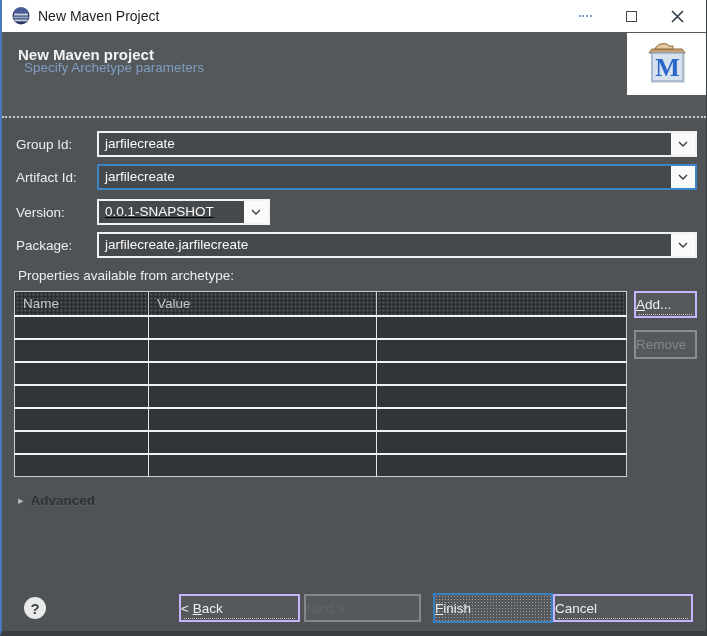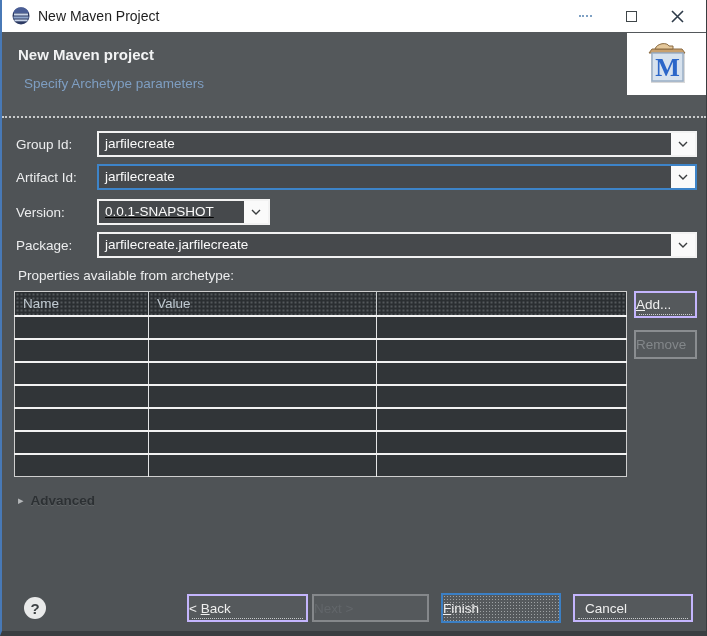--- a/index.html
+++ b/index.html
@@ -23,21 +23,21 @@
   .min-glyph { width:13px; height:3px; border-bottom:2px dotted #7FA1C4; margin-top:-2px; }
   .max-glyph { width:11px; height:11px; border:1.5px solid #3F4649; }
   .tb-btn.close { margin-right:6px; }
 
   
   .header {
     position:relative; height:86px; background:#54585B;
     border-bottom:2px dotted #C9CBCC;
   }
   .header-title { position:absolute; left:16px; top:14px; font-size:15px; font-weight:bold; color:#F2F3F4; }
-  .header-subtitle { position:absolute; left:22px; top:44px; font-size:13.5px; color:#7E9EC2; }
+  .header-subtitle { position:absolute; left:22px; top:28px; font-size:13.5px; color:#7E9EC2; }
   .logo-box {
     position:absolute; right:0; top:1px; width:79px; height:62px; background:#FFFFFF;
     display:flex; align-items:center; justify-content:center;
   }
 
   
   .content { padding:13px 9px 0 14px; }
   .form-row { display:flex; align-items:center; margin-bottom:7px; }
   .form-label { width:81px; flex:0 0 auto; font-size:13.5px; color:#ECEDEE; }
   .combo { display:flex; height:26px; background:#46494C; border:2px solid #F2F2F2; flex:1; }
@@ -91,21 +91,21 @@
   }
   .footer-spacer { flex:1; }
   .btn-back { width:121px; height:28px; }
   .btn-next { width:117px; height:28px; margin-left:4px; color:#62666A; border-color:#85888B; }
   .btn-finish {
     width:120px; height:30px; margin-left:12px; border-color:#3B7FC4;
     background-color:#55595C;
     background-image:radial-gradient(circle, #9EA2A4 0.8px, transparent 0.95px);
     background-size:3px 3px;
   }
-  .btn-cancel { width:120px; height:28px; margin-left:12px;padding-left:10px; }
+  .btn-cancel { width:140px; height:28px; margin-left:0; }
 </style>
 </head>
 <body>
 
 <div class="dialog">
 
   <div class="titlebar">
     <svg class="app-icon" viewBox="0 0 18 18">
       <circle cx="9" cy="9" r="8.5" fill="#2C3A63"></circle>
       <path d="M1 6 A8.5 8.5 0 0 1 17 6 Z" fill="#4A5E95"></path>

